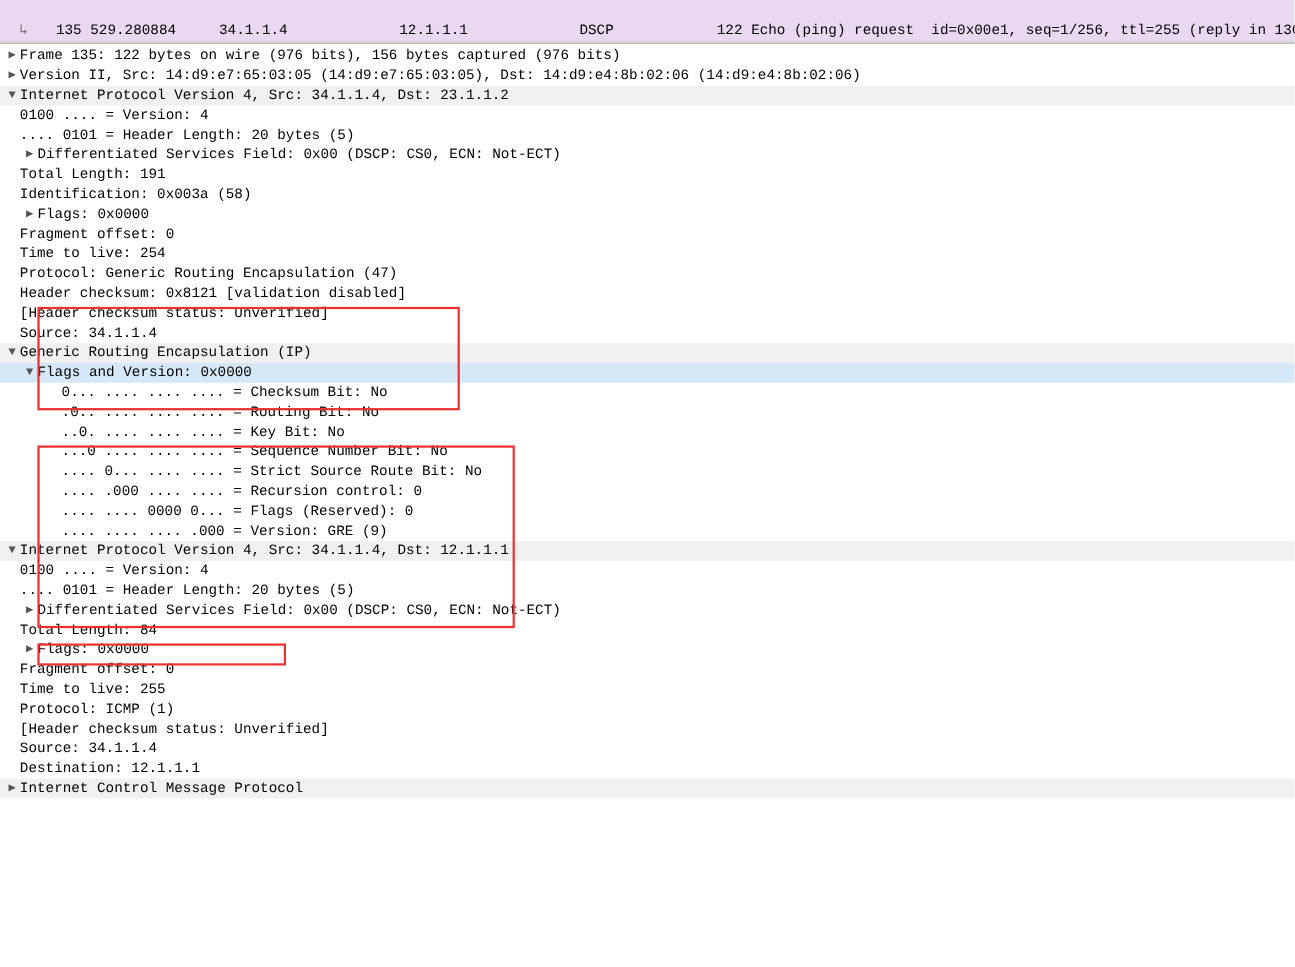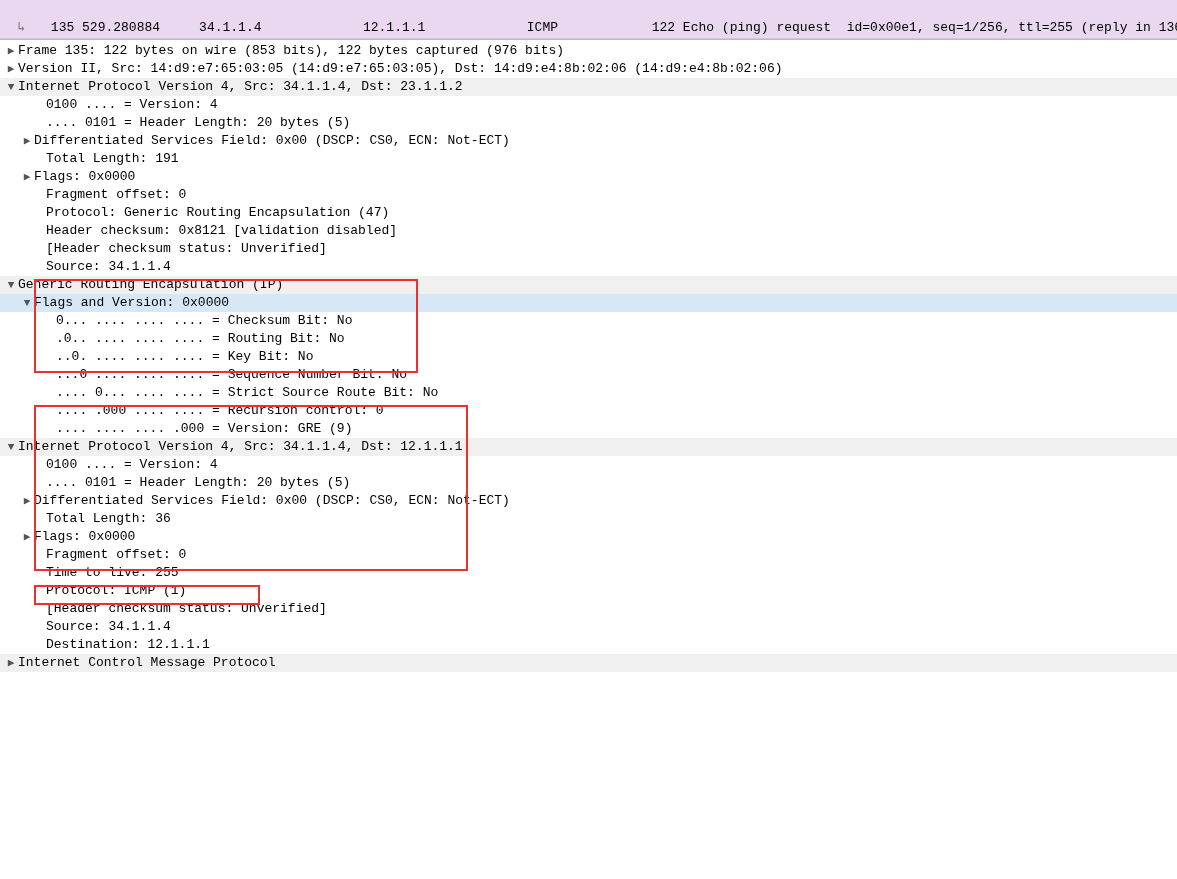--- a/index.html
+++ b/index.html
@@ -40,77 +40,80 @@
   .toggle {
     display: inline-block;
     width: 14px;
     text-align: center;
     color: #555;
     font-size: 11px;
     cursor: pointer;
     user-select: none;
   }
   .indent-1 { padding-left: 20px; }
-  .indent-2 { padding-left: 46px; }
+  .indent-2 { padding-left: 18px; }
   .indent-3 { padding-left: 56px; }
   .red-box-1, .red-box-2, .red-box-3 {
     position: absolute;
     border: 2px solid #ef2e2e;
     pointer-events: none;
   }
   .red-box-1 {
     top: 239px; left: 34px; width: 384px; height: 94px;
   }
   .red-box-2 {
     top: 365px; left: 34px; width: 434px; height: 166px;
   }
   .red-box-3 {
     top: 545px; left: 34px; width: 226px; height: 20px;
   }
 </style>
 </head>
 <body>
 
 <div class="packet-list">
-  <span class="arrow">↳</span>   <span>135</span> <span>529.280884</span>     <span>34.1.1.4</span>             <span>12.1.1.1</span>             <span>ICMP</span>            <span>122</span> <span>Echo (ping) request  id=0x00e1, seq=1/256, ttl=255 (reply in 136)</span>
+  <span class="arrow">↳</span>   <span>135</span> <span>529.280884</span>     <span>34.1.1.4</span>             <span>12.1.1.1</span>             <span>DSCP</span>            <span>122</span> <span>Echo (ping) request  id=0x00e1, seq=1/256, ttl=255 (reply in 136)</span>
 </div>
 
 <div class="details">
 
-  <div class="row"><span class="toggle">▶</span> <span>Frame 135: 122 bytes on wire (853 bits), 122 bytes captured (976 bits)</span></div>
+  <div class="row"><span class="toggle">▶</span> <span>Frame 135: 122 bytes on wire (976 bits), 156 bytes captured (976 bits)</span></div>
 
   <div class="row"><span class="toggle">▶</span> <span>Version II, Src: 14:d9:e7:65:03:05 (14:d9:e7:65:03:05), Dst: 14:d9:e4:8b:02:06 (14:d9:e4:8b:02:06)</span></div>
 
   <div class="row header"><span class="toggle">▼</span> <span>Internet Protocol Version 4, Src: 34.1.1.4, Dst: 23.1.1.2</span></div>
   <div class="row indent-2"><span>0100 .... = Version: 4</span></div>
   <div class="row indent-2"><span>.... 0101 = Header Length: 20 bytes (5)</span></div>
   <div class="row indent-1"><span class="toggle">▶</span> <span>Differentiated Services Field: 0x00 (DSCP: CS0, ECN: Not-ECT)</span></div>
   <div class="row indent-2"><span>Total Length: 191</span></div>
+  <div class="row indent-2"><span>Identification: 0x003a (58)</span></div>
   <div class="row indent-1"><span class="toggle">▶</span> <span>Flags: 0x0000</span></div>
   <div class="row indent-2"><span>Fragment offset: 0</span></div>
+  <div class="row indent-2"><span>Time to live: 254</span></div>
   <div class="row indent-2"><span>Protocol: Generic Routing Encapsulation (47)</span></div>
   <div class="row indent-2"><span>Header checksum: 0x8121 [validation disabled]</span></div>
   <div class="row indent-2"><span>[Header checksum status: Unverified]</span></div>
   <div class="row indent-2"><span>Source: 34.1.1.4</span></div>
 
   <div class="row header"><span class="toggle">▼</span> <span>Generic Routing Encapsulation (IP)</span></div>
   <div class="row indent-1 selected"><span class="toggle">▼</span> <span>Flags and Version: 0x0000</span></div>
   <div class="row indent-3"><span>0... .... .... .... = Checksum Bit: No</span></div>
   <div class="row indent-3"><span>.0.. .... .... .... = Routing Bit: No</span></div>
   <div class="row indent-3"><span>..0. .... .... .... = Key Bit: No</span></div>
   <div class="row indent-3"><span>...0 .... .... .... = Sequence Number Bit: No</span></div>
   <div class="row indent-3"><span>.... 0... .... .... = Strict Source Route Bit: No</span></div>
   <div class="row indent-3"><span>.... .000 .... .... = Recursion control: 0</span></div>
+  <div class="row indent-3"><span>.... .... 0000 0... = Flags (Reserved): 0</span></div>
   <div class="row indent-3"><span>.... .... .... .000 = Version: GRE (9)</span></div>
 
   <div class="row header"><span class="toggle">▼</span> <span>Internet Protocol Version 4, Src: 34.1.1.4, Dst: 12.1.1.1</span></div>
   <div class="row indent-2"><span>0100 .... = Version: 4</span></div>
   <div class="row indent-2"><span>.... 0101 = Header Length: 20 bytes (5)</span></div>
   <div class="row indent-1"><span class="toggle">▶</span> <span>Differentiated Services Field: 0x00 (DSCP: CS0, ECN: Not-ECT)</span></div>
-  <div class="row indent-2"><span>Total Length: 36</span></div>
+  <div class="row indent-2"><span>Total Length: 84</span></div>
   <div class="row indent-1"><span class="toggle">▶</span> <span>Flags: 0x0000</span></div>
   <div class="row indent-2"><span>Fragment offset: 0</span></div>
   <div class="row indent-2"><span>Time to live: 255</span></div>
   <div class="row indent-2"><span>Protocol: ICMP (1)</span></div>
   <div class="row indent-2"><span>[Header checksum status: Unverified]</span></div>
   <div class="row indent-2"><span>Source: 34.1.1.4</span></div>
   <div class="row indent-2"><span>Destination: 12.1.1.1</span></div>
 
   <div class="row header"><span class="toggle">▶</span> <span>Internet Control Message Protocol</span></div>
 

